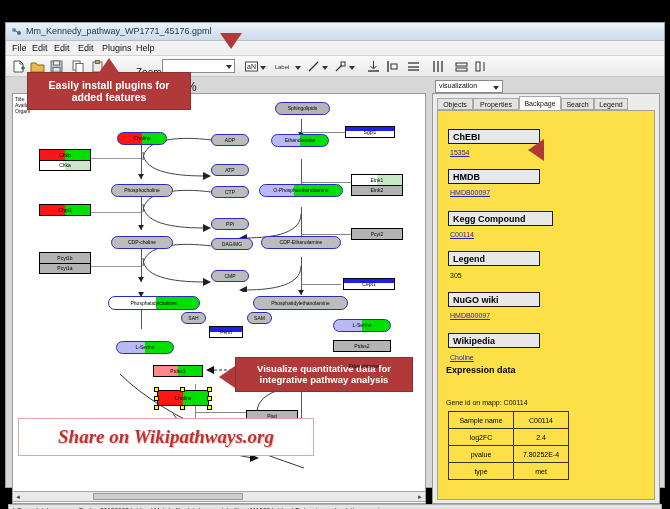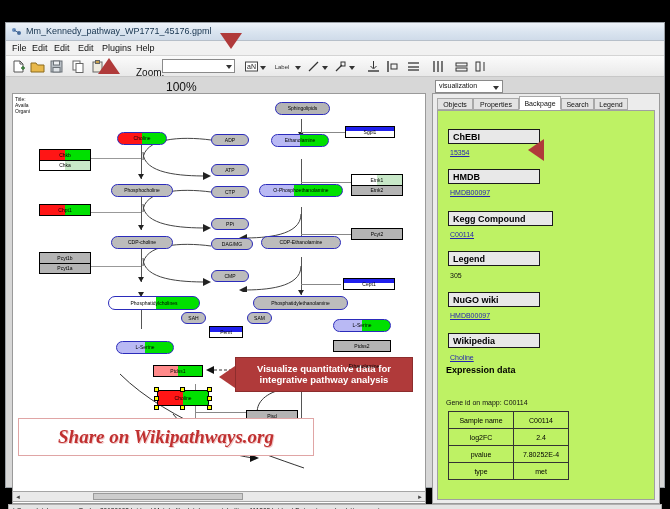--- a/index.html
+++ b/index.html
@@ -56,21 +56,21 @@
 
   .handle{position:absolute;width:3px;height:3px;background:#ffff00;border:1px solid #000;}
 
   
   .side{position:absolute;left:426px;top:70px;width:228px;height:411px;background:#ececec;
        border:1px solid #9a9a9a;box-sizing:border-box;}
   .tabs{position:absolute;left:4px;top:2px;height:14px;}
   .tab{position:absolute;top:2px;height:12px;background:#e3e3e3;border:1px solid #a9a9a9;
        font-size:7px;color:#111;text-align:center;line-height:12px;box-sizing:border-box;}
   .tab.active{background:#fff;top:0;height:14px;line-height:14px;border-bottom-color:#fff;z-index:2;}
-  .tabpane{position:absolute;left:4px;top:16px;width:218px;height:390px;background:#bef264;
+  .tabpane{position:absolute;left:4px;top:16px;width:218px;height:390px;background:#fde047;
        border:1px solid #a0a0a0;box-sizing:border-box;overflow:hidden;}
   .dbhead{position:absolute;left:10px;width:92px;height:15px;background:#e8e8e8;
        border:1px solid #1a1a1a;box-sizing:border-box;font-size:9px;font-weight:bold;
        color:#000;line-height:14px;padding-left:4px;}
   .dblink{position:absolute;left:12px;font-size:7px;color:#2424b0;text-decoration:underline;}
   .dbplain{position:absolute;left:12px;font-size:7px;color:#111;}
   .exp-title{position:absolute;left:8px;font-size:9px;font-weight:bold;color:#000;}
   .gid{position:absolute;left:8px;font-size:7px;color:#111;}
   .dtable{position:absolute;left:10px;border-collapse:collapse;}
   .dtable td{border:1px solid #333;font-size:7px;color:#000;text-align:center;
@@ -521,20 +521,22 @@
       <span class="ar" style="right:2px">►</span>
     </div>
 
     <div class="statusbar">
       <span class="st">| Gene database: ...m_Derby_20120602.bridge | Metabolite database: ...tabolites_111203.bridge | Dataset: ...wnloads\trans-meta.pgex</span>
     </div>
   </div>
 
   <div class="arw down" style="left:220px;top:33px;"></div>
 
+  <div class="callout" style="left:27px;top:72px;width:164px;height:38px;font-size:10.5px;white-space:pre-line;">Easily install plugins for
+added features</div>
   <div class="arw up" style="left:98px;top:58px;"></div>
 
   <div class="arw left" style="left:528px;top:139px;"></div>
 
   <div class="callout" style="left:235px;top:357px;width:178px;height:35px;font-size:9.5px;white-space:pre-line;">Visualize quantitative data  for
 integrative pathway analysis</div>
   <div class="arw left" style="left:219px;top:366px;"></div>
 
   <div class="share">
     <span>Share on Wikipathways.org</span>

